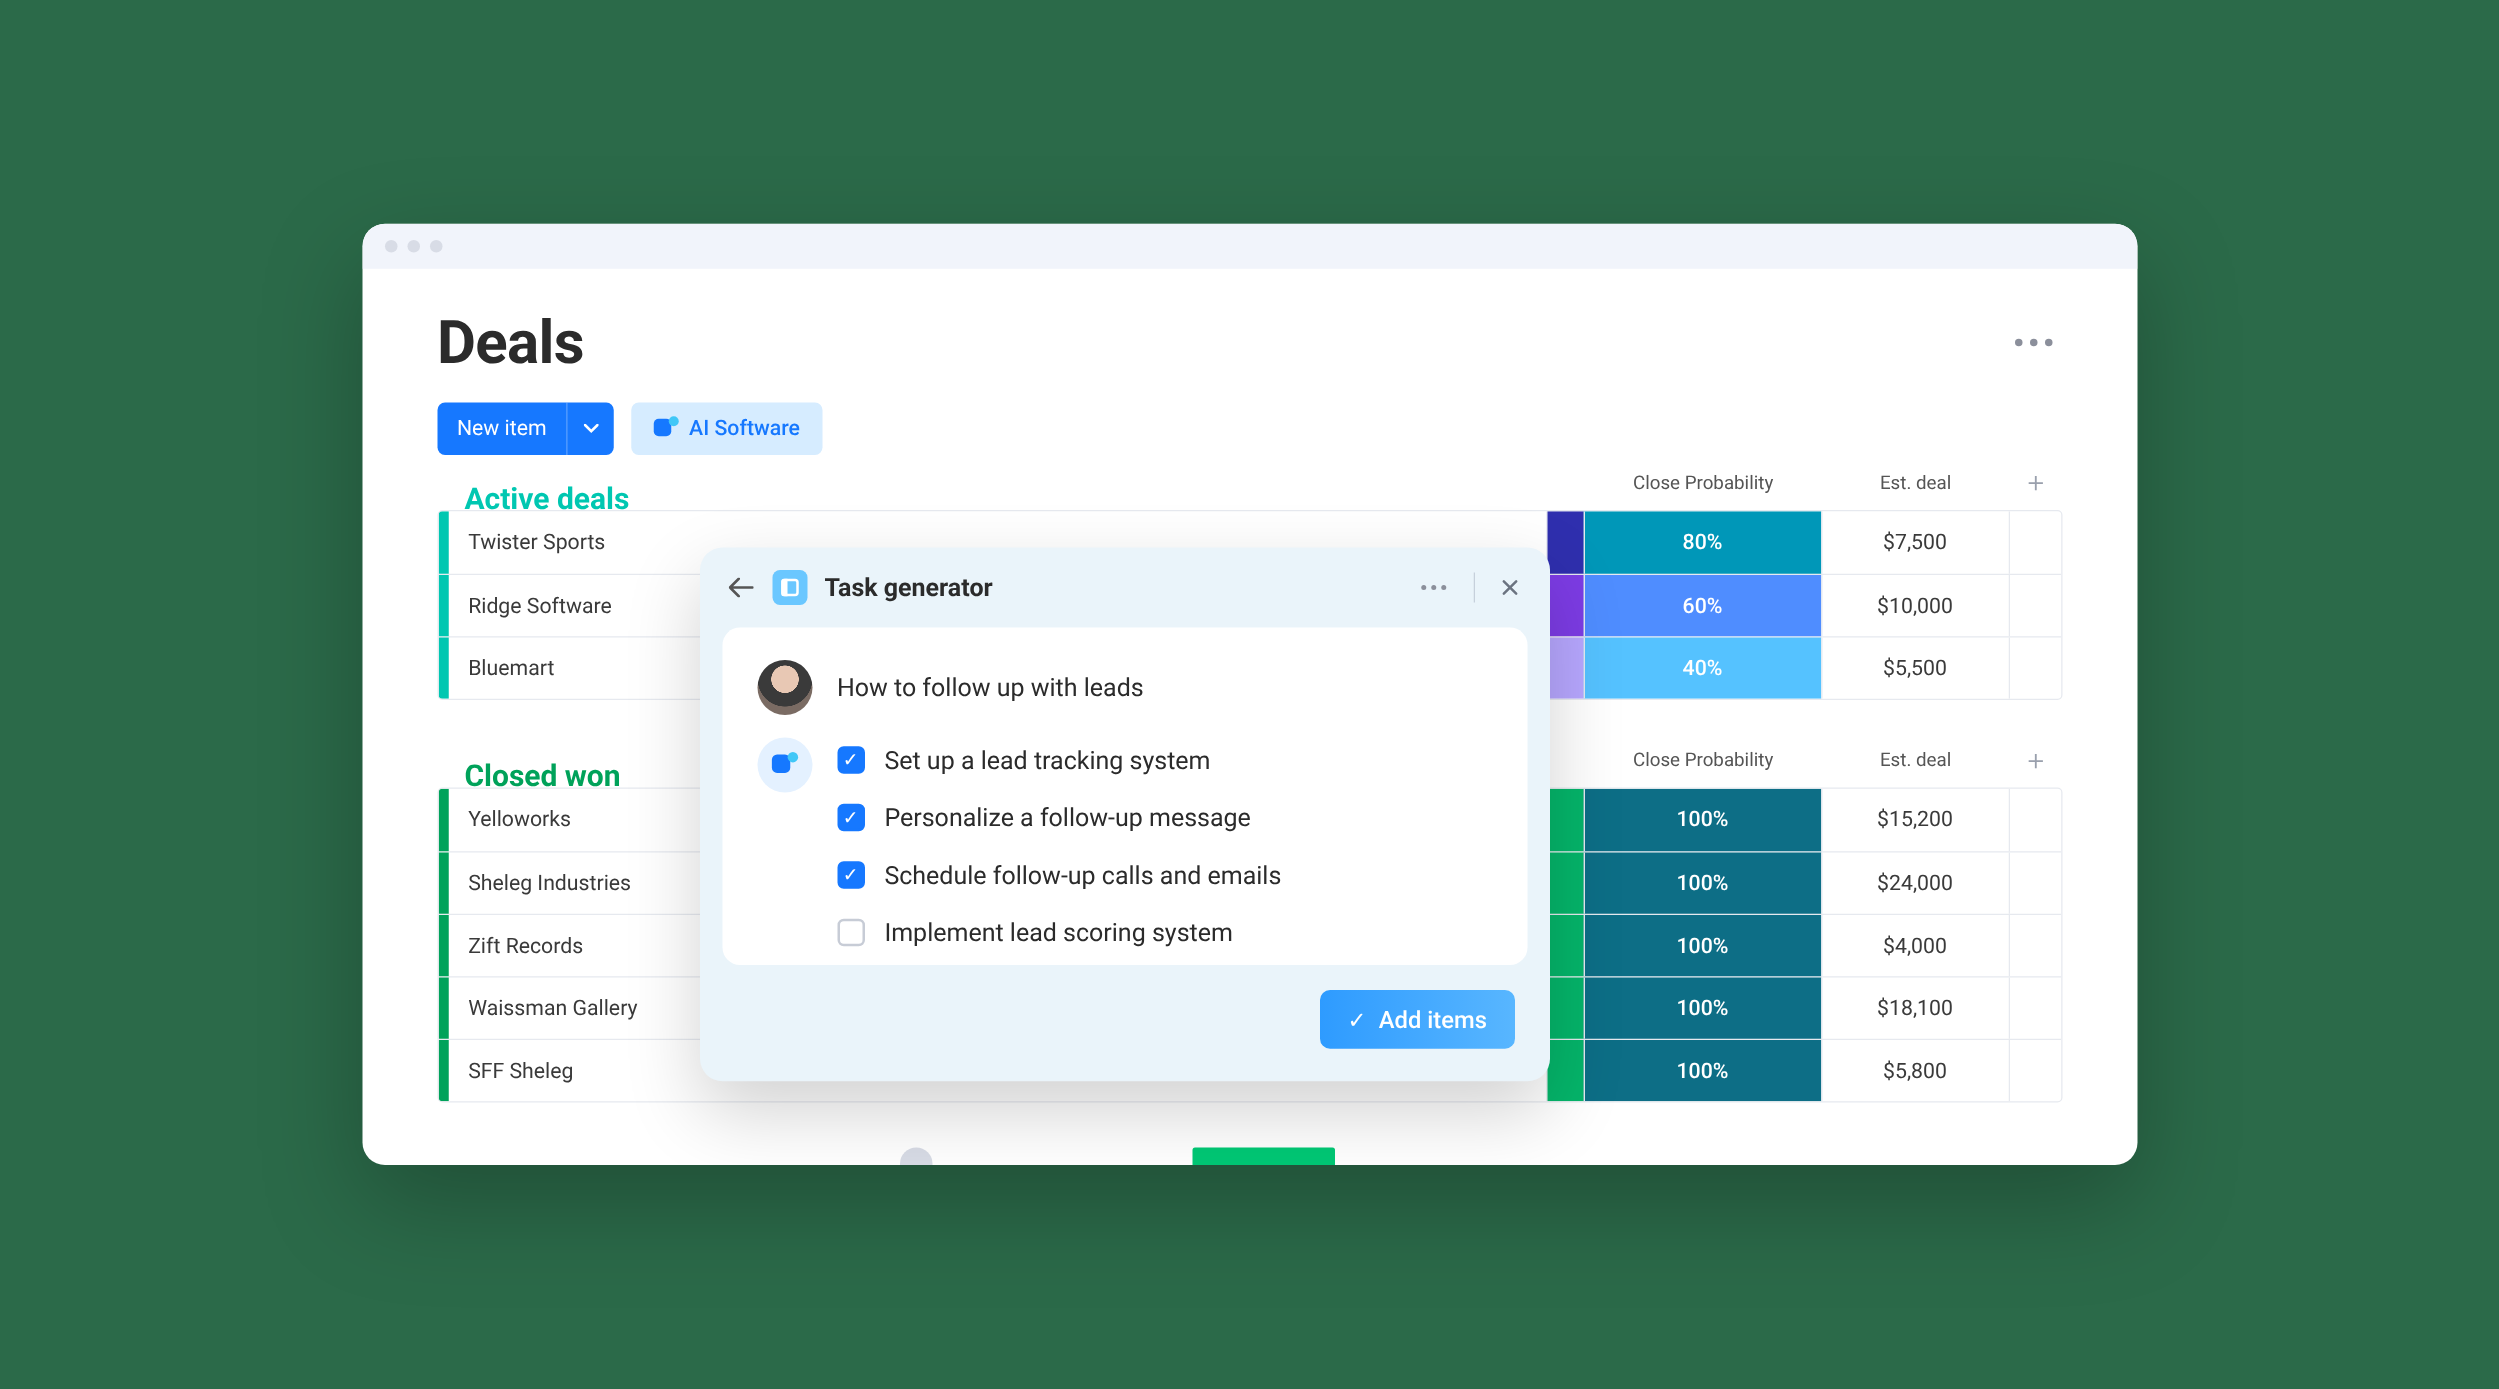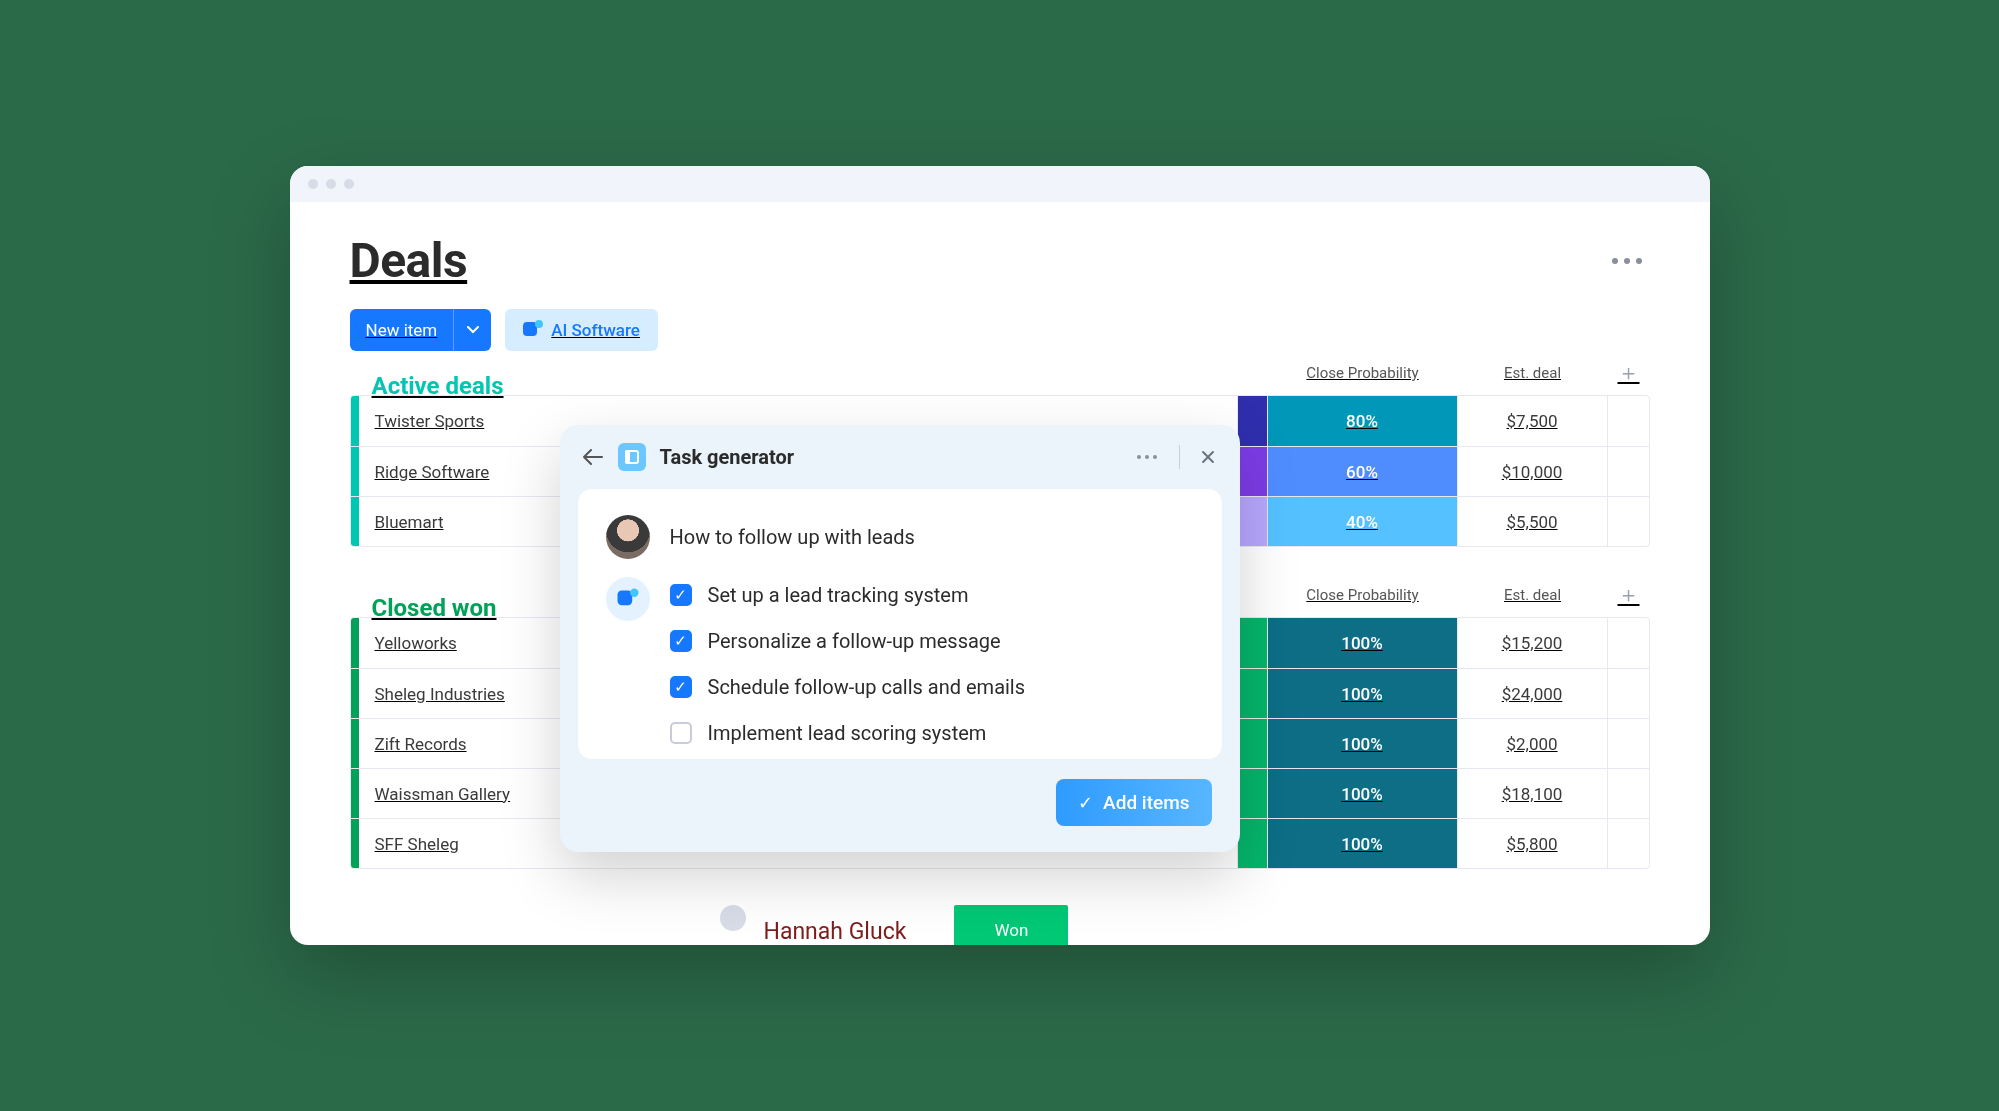--- a/index.html
+++ b/index.html
@@ -22,21 +22,21 @@
 }
 .titlebar {
   height: 36px;
   background: #f1f4fb;
   display: flex;
   align-items: center;
   padding: 0 18px;
   gap: 8px;
 }
 .traffic { width: 10px; height: 10px; border-radius: 50%; background: #d8dce6; }
-.content { padding: 30px 60px 76px 60px; position: relative; text-decoration: underline; }
+.content { padding: 30px 60px 50px 60px; position: relative; }
 .page-head { display:flex; align-items:center; justify-content:space-between; }
 .page-title { font-size: 48px; font-weight: 700; letter-spacing:-0.5px; color:#2b2b2b; }
 .ellipsis { display:flex; gap:6px; padding:8px; cursor:pointer; }
 .ellipsis span { width:6px; height:6px; border-radius:50%; background:#8b8f9b; }
 .action-row { display:flex; gap:14px; margin-top:20px; }
 .new-item {
   display:flex; align-items:center; background:#1678ff; color:#fff; border-radius:6px;
   overflow:hidden; height:42px; font-size:17px;
 }
 .new-item .lbl { padding:0 16px; }
@@ -247,21 +247,21 @@
               <div class="cell col-plus"></div>
             </div>
             <div class="trow">
               <div class="bar c"></div>
               <div class="cell name">Zift Records</div>
               <div class="cell spacer"></div>
               <div class="cell col-strip">
                 <span class="pc-strip" style="background:#05b56a"></span>
               </div>
               <div class="cell col-prob" style="background:#0d6e86">100%</div>
-              <div class="cell col-est">$2,000</div>
+              <div class="cell col-est">$4,000</div>
               <div class="cell col-plus"></div>
             </div>
             <div class="trow">
               <div class="bar c"></div>
               <div class="cell name">Waissman Gallery</div>
               <div class="cell spacer"></div>
               <div class="cell col-strip">
                 <span class="pc-strip" style="background:#05b56a"></span>
               </div>
               <div class="cell col-prob" style="background:#0d6e86">100%</div>

